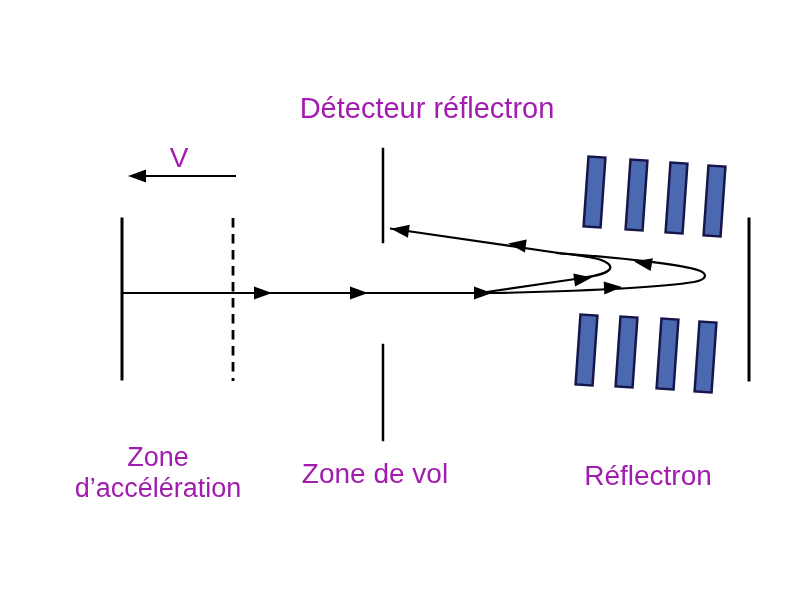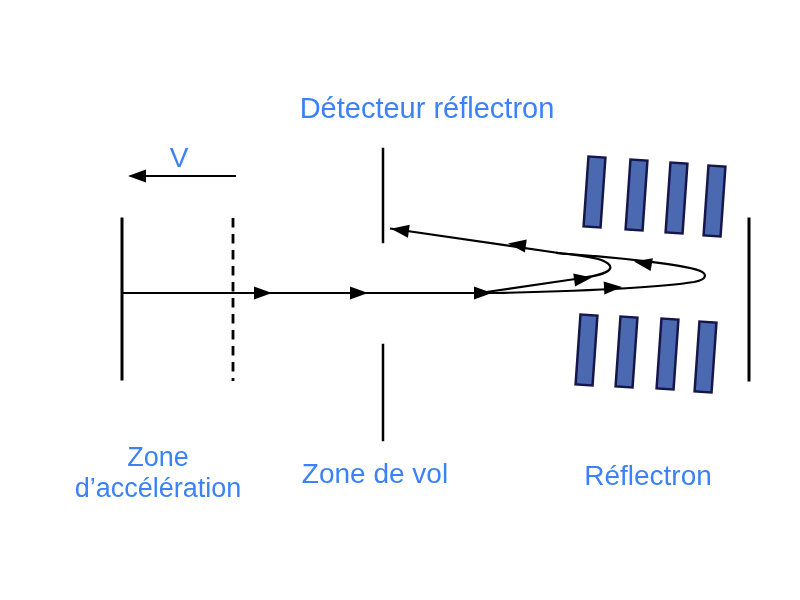--- a/index.html
+++ b/index.html
@@ -19,21 +19,21 @@
   .stage{position:absolute;left:0;top:0;width:800px;height:600px;}
   svg{position:absolute;left:0;top:0;}
   .wire{stroke:var(--line);stroke-width:3;fill:none;stroke-linecap:square;}
   .thinwire{stroke:var(--line);stroke-width:2.5;fill:none;stroke-linecap:square;}
   .dashed{stroke:var(--line);stroke-width:2.8;fill:none;stroke-dasharray:9.5 6.5;}
   .beam{stroke:var(--line);stroke-width:2.2;fill:none;stroke-linejoin:round;}
   .ah{fill:var(--line);stroke:none;}
   .electrode{fill:var(--electrode-fill);stroke:var(--electrode-stroke);stroke-width:2.5;}
   .lbl{
     position:absolute;text-align:center;
-    font-size:28px;line-height:32px;color:#3b82f6;
+    font-size:28px;line-height:32px;color:#a21caf;
     white-space:nowrap;
   }
   .lbl.wrap{white-space:normal;line-height:31px;font-size:27px;}
   .title{font-size:29px;}
 </style>
 </head>
 <body>
 
 <div class="stage">
 

